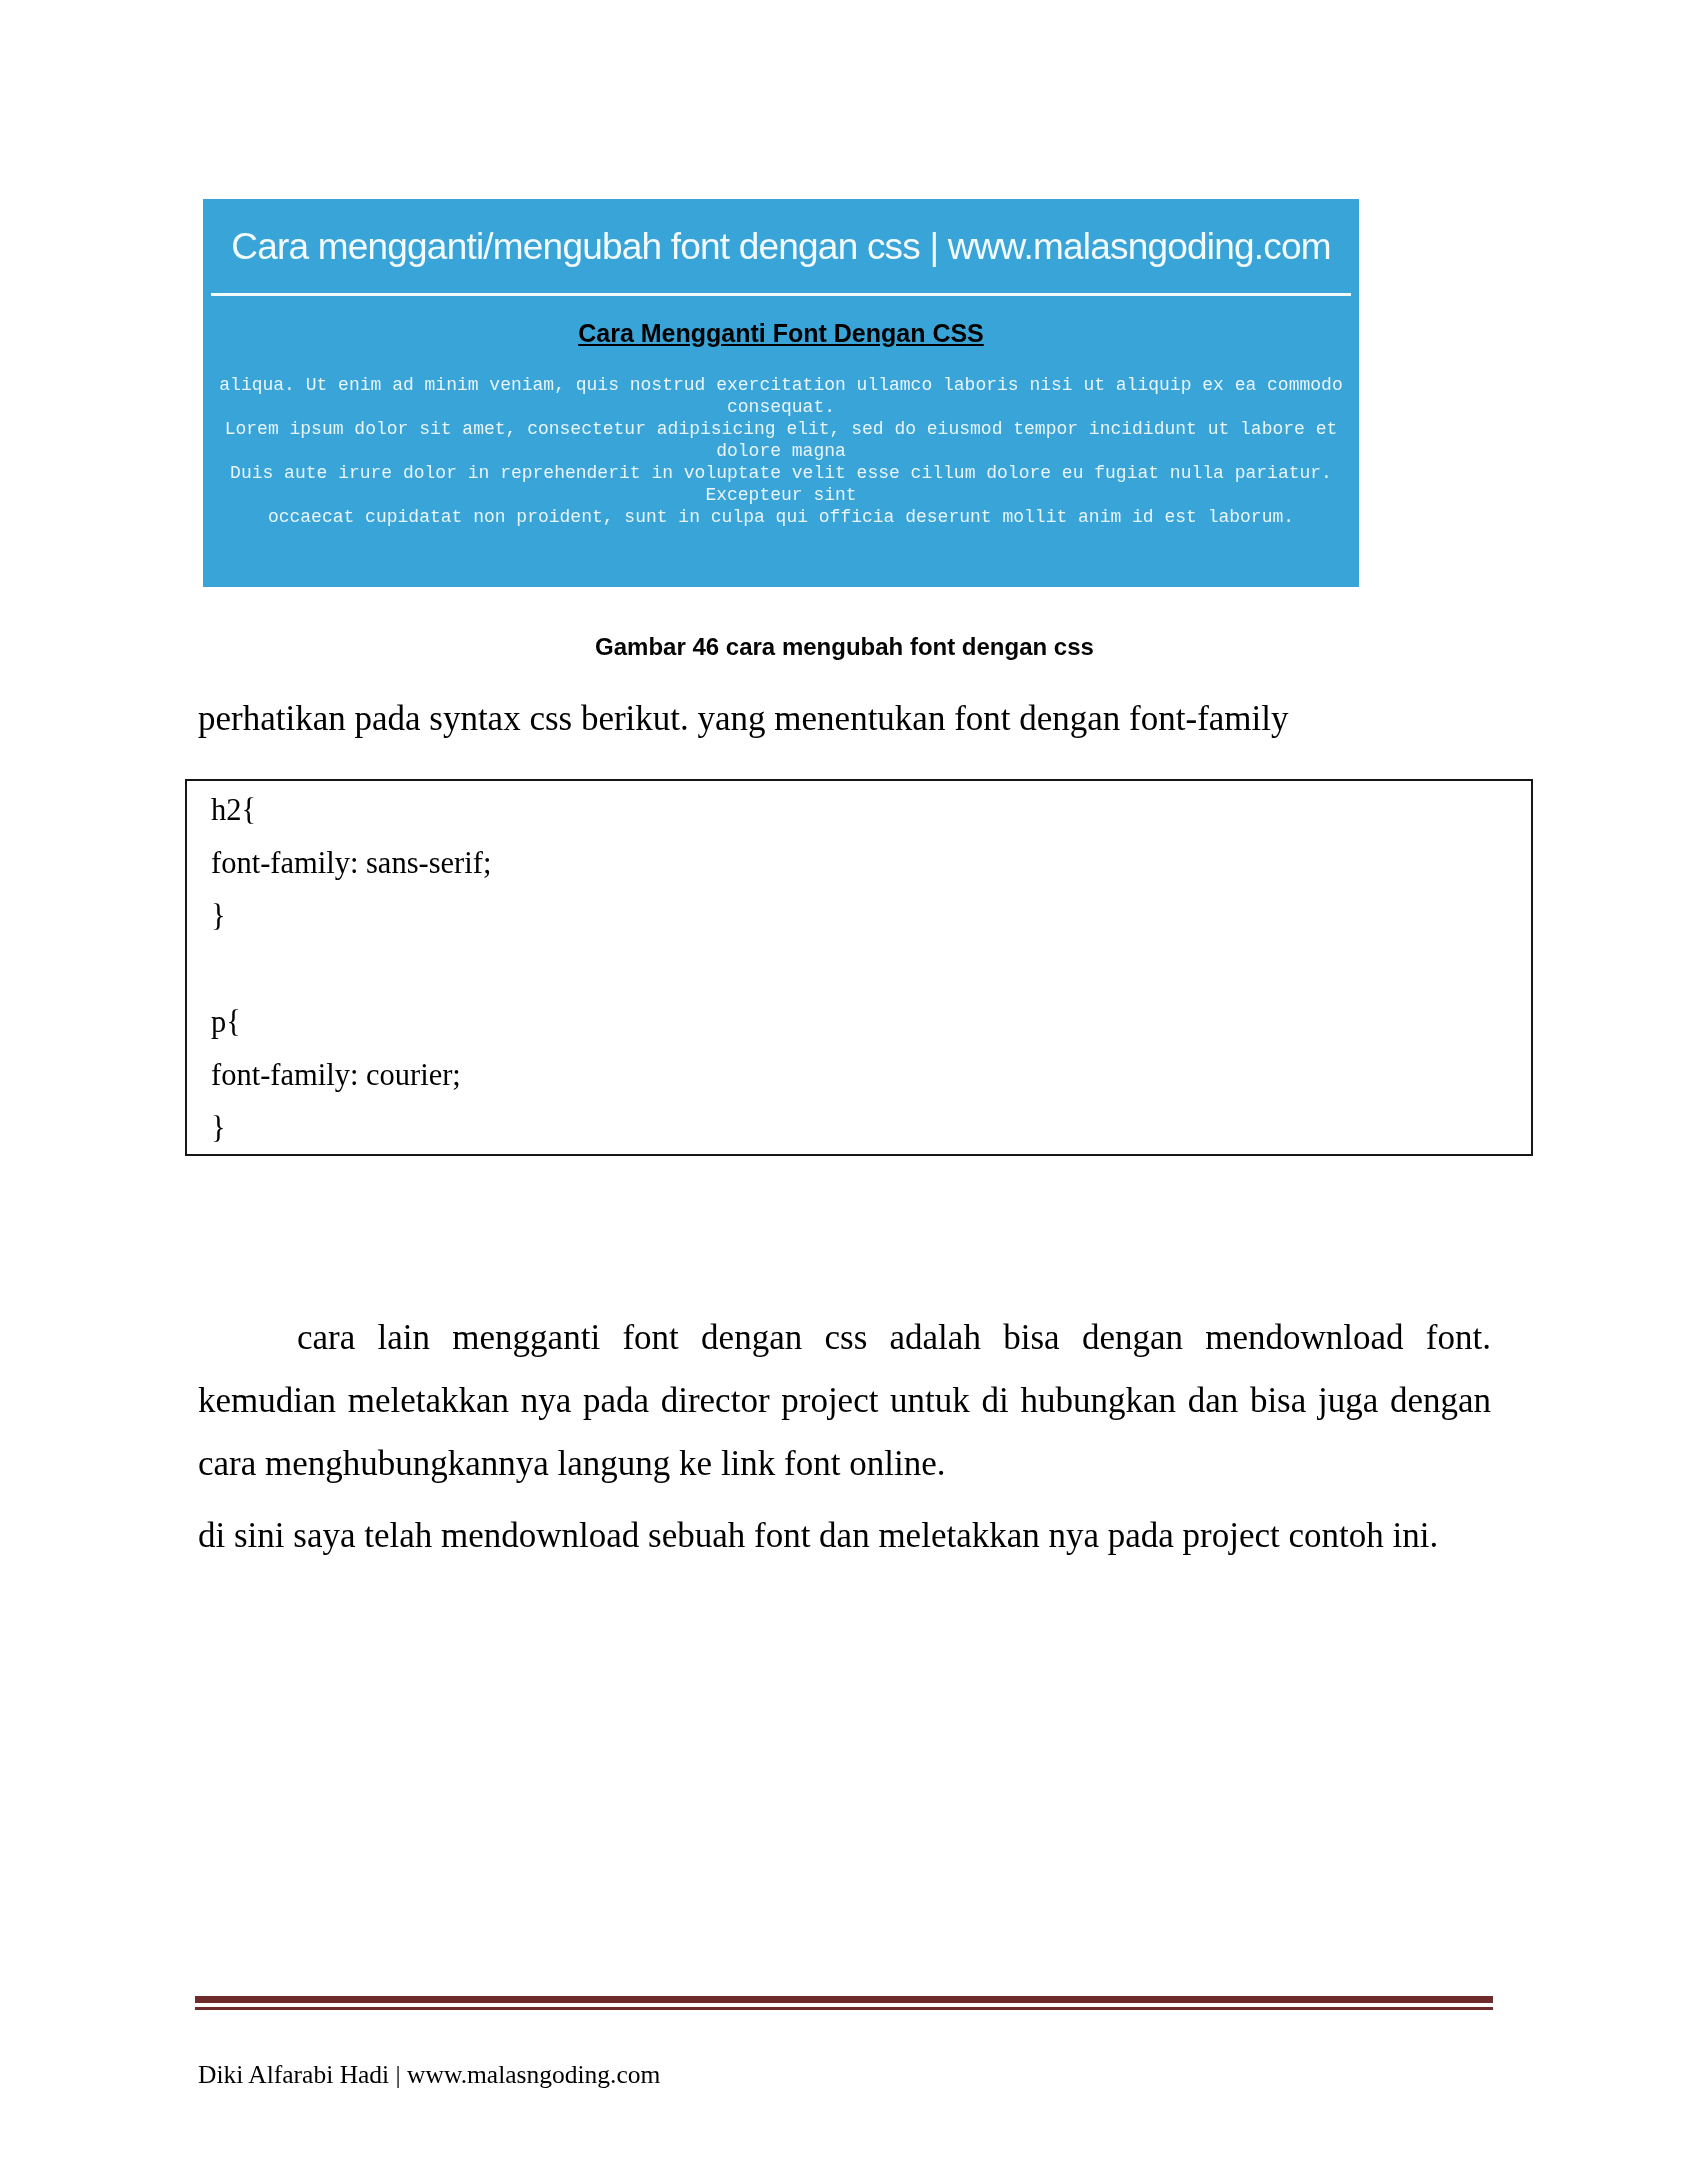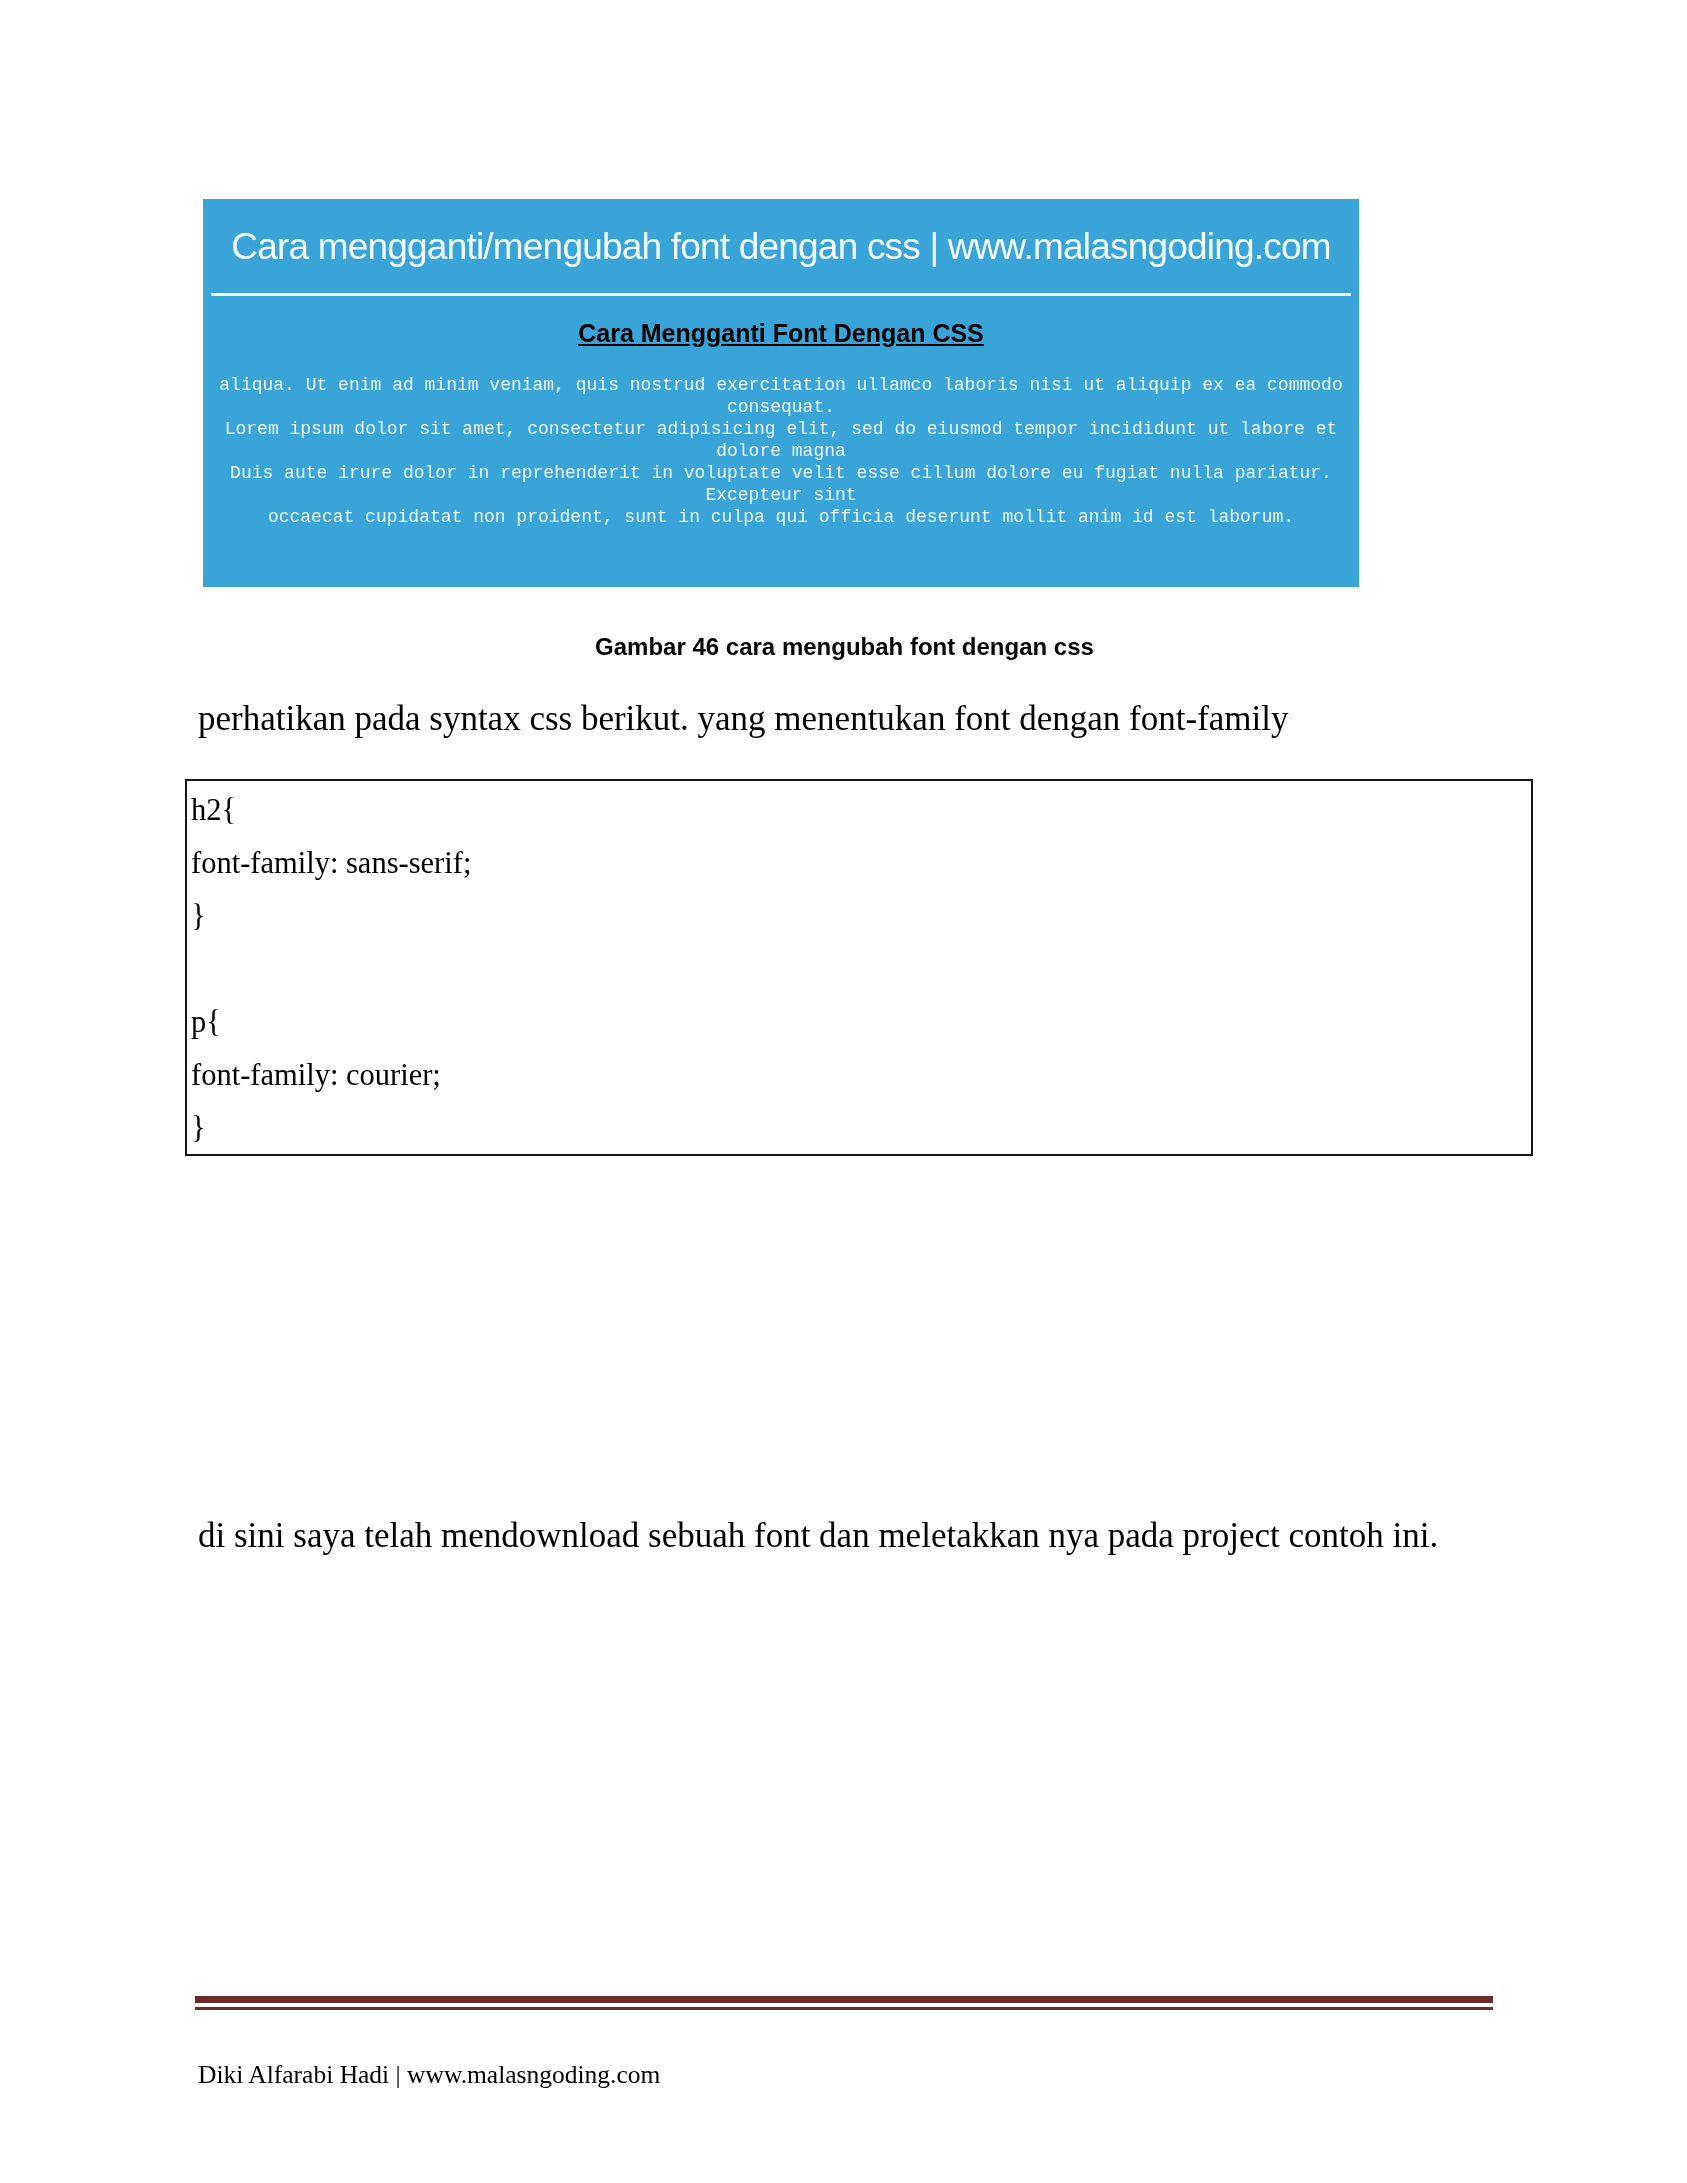--- a/index.html
+++ b/index.html
@@ -64,21 +64,21 @@
   .codebox{
     position:absolute;left:185px;top:779px;width:1348px;height:377px;
     box-sizing:border-box;
     border:2.5px solid #161616;
     background:#ffffff;
     padding-top:3.3px;
   }
   .code-line{
     height:53px;line-height:53px;
     font-size:30.5px;
-    padding-left:4px;
+    padding-left:24px;
     white-space:pre;
   }
   .code-line.ind1{}
 
   
   .sec-heading{
     position:absolute;left:198px;top:1249px;
     font-size:38px;line-height:48px;
     font-weight:bold;font-style:italic;
     color:#0a0a0a;
@@ -133,20 +133,21 @@
 
   <div class="code-line">h2{</div>
       <div class="code-line ind1">font-family: sans-serif;</div>
       <div class="code-line">}</div>
       <div class="code-line">&nbsp;</div>
       <div class="code-line">p{</div>
       <div class="code-line ind1">font-family: courier;</div>
       <div class="code-line">}</div>
     </div>
 
+  <div class="para1">cara lain mengganti font dengan css adalah bisa dengan mendownload font. kemudian meletakkan nya pada director project untuk di hubungkan dan bisa juga dengan cara menghubungkannya langung ke link font online.</div>
   <div class="para2">di sini saya telah mendownload sebuah font dan meletakkan nya pada project contoh ini.</div>
 
   <div class="rule-thick" style="background-color: rgb(110, 43, 43);"></div>
   <div class="rule-thin" style="background-color: rgb(110, 43, 43);"></div>
   <div class="author">Diki Alfarabi Hadi | www.malasngoding.com</div>
 
 </div>
 
 
 </body></html>

